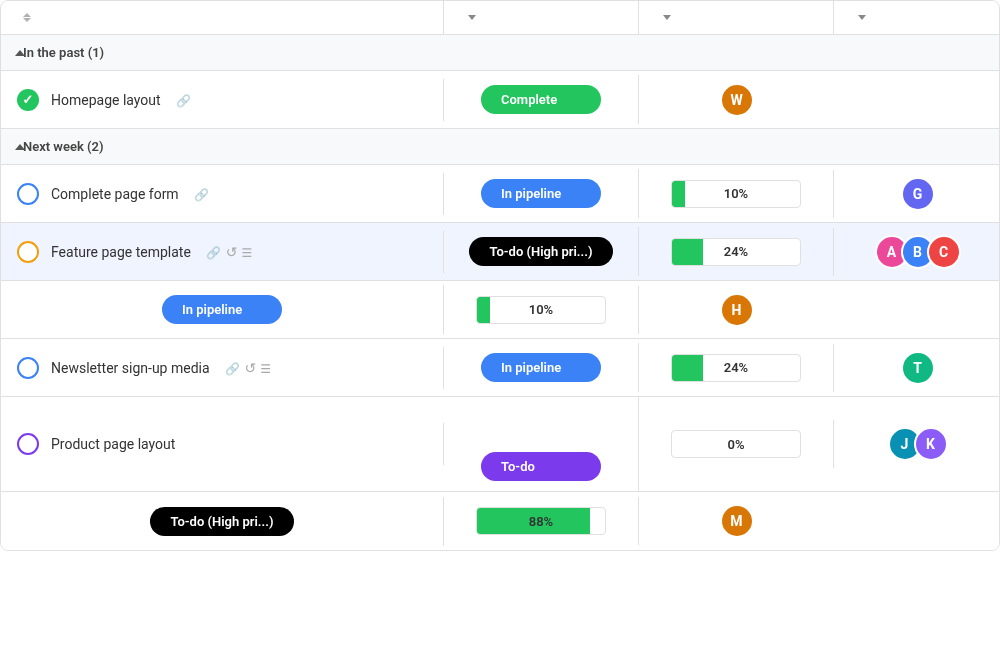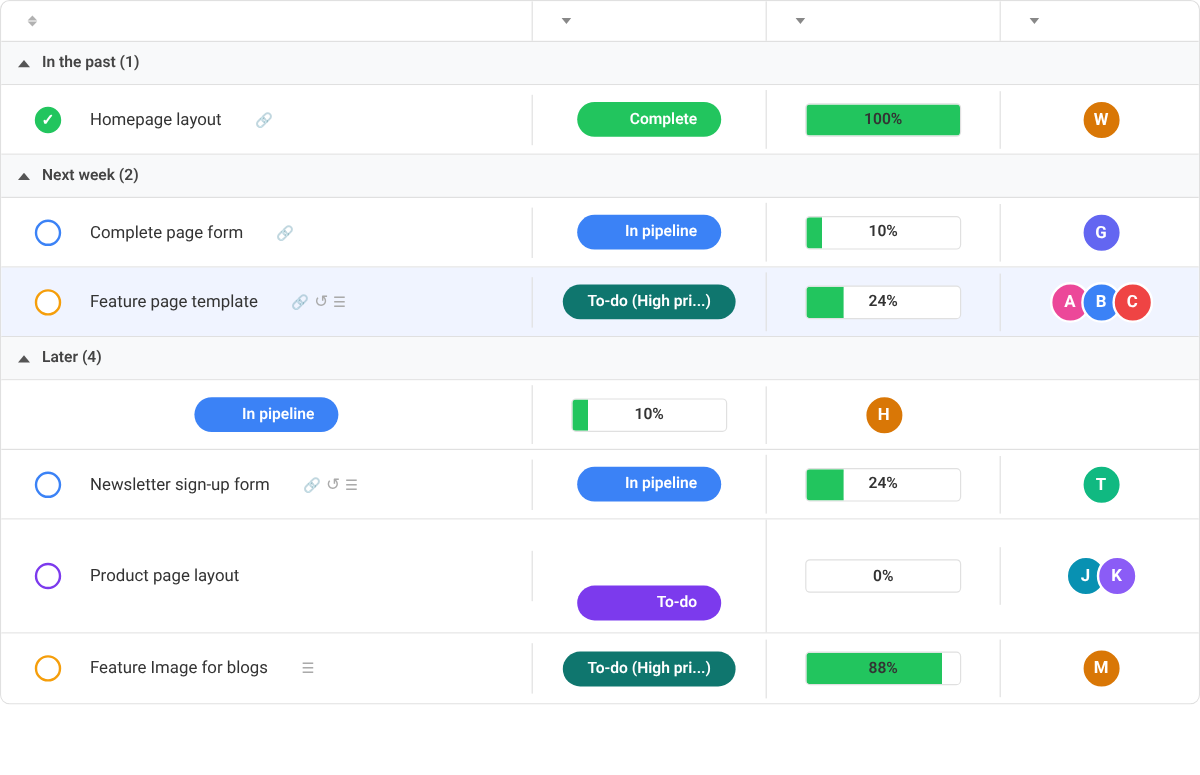--- a/index.html
+++ b/index.html
@@ -64,21 +64,21 @@
       height: 0;
       border-left: 4px solid transparent;
       border-right: 4px solid transparent;
       border-top: 5px solid #888;
       margin-left: 2px;
     }
 
     .group-header {
       display: flex;
       align-items: center;
-      gap: 12px;
+      gap: 0;
       padding: 10px 16px;
       background: #f8f9fa;
       border-bottom: 1px solid #e0e0e0;
       font-weight: 600;
       font-size: 13px;
       color: #444;
     }
 
     .chevron-toggle {
       display: inline-block;
@@ -97,24 +97,23 @@
       background: #fff;
       align-items: center;
       min-height: 58px;
     }
     .task-row:last-child { border-bottom: none; }
     .task-row.highlighted { background: #f0f4ff; }
 
     .task-name-cell {
       display: flex;
       align-items: center;
-      gap: 24px;
+      gap: 12px;
       padding: 10px 16px;
       border-right: 1px solid #e0e0e0;
-      margin-left: 12px;
     }
 
     .task-name-text {
       font-size: 14px;
       color: #333;
       margin-right: 4px;
     }
 
     .task-icons {
       display: flex;
@@ -181,25 +180,25 @@
     }
 
     .badge {
       padding: 7px 20px;
       border-radius: 20px;
       font-size: 13px;
       font-weight: 600;
       color: white;
       display: inline-block;
       min-width: 120px;
-      text-align: right;
+      text-align: left;
     }
     .badge-complete { background: #22c55e; }
     .badge-in-pipeline { background: #3b82f6; }
-    .badge-todo-high { background: #0f766e; }
+    .badge-todo-high { background: #000000; }
     .badge-todo { background: #7c3aed; margin-top: 45px; }
 
     
     .progress-cell {
       padding: 10px 16px;
       border-right: 1px solid #e0e0e0;
       display: flex;
       align-items: center;
       justify-content: center;
     }
@@ -314,26 +313,20 @@
         <div class="task-name-cell">
           <div class="status-circle status-complete"></div>
           <span class="task-name-text">Homepage layout</span>
           <div class="task-icons">
             <span class="icon-paperclip"></span>
           </div>
         </div>
         <div class="stage-cell">
           <span class="badge badge-complete">Complete</span>
         </div>
-        <div class="progress-cell">
-          <div class="progress-bar-container">
-            <div class="progress-bar-fill green" style="width:100%"></div>
-            <span class="progress-text">100%</span>
-          </div>
-        </div>
         <div class="avatar-cell">
           <div class="">
             <div class="avatar av-1">W</div>
           </div>
         </div>
       </div>
 
     <div class="group-header">
       <span class="chevron-toggle"></span>
       <span>Next week (2)</span>
@@ -384,24 +377,20 @@
         </div>
         <div class="avatar-cell">
           <div class="avatar-group">
             <div class="avatar av-3">A</div>
             <div class="avatar av-4">B</div>
             <div class="avatar av-6">C</div>
           </div>
         </div>
       </div>
 
-    <div class="group-header">
-      <span class="chevron-toggle"></span>
-      <span>Later (4)</span>
-    </div>
 
       <div class="task-row">
         <div class="stage-cell">
           <span class="badge badge-in-pipeline">In pipeline</span>
         </div>
         <div class="progress-cell">
           <div class="progress-bar-container">
             <div class="progress-bar-fill green" style="width:10%"></div>
             <span class="progress-text">10%</span>
           </div>
@@ -409,21 +398,21 @@
         <div class="avatar-cell">
           <div class="">
             <div class="avatar av-1">H</div>
           </div>
         </div>
       </div>
 
       <div class="task-row">
         <div class="task-name-cell">
           <div class="status-in-pipeline"></div>
-          <span class="task-name-text">Newsletter sign-up form</span>
+          <span class="task-name-text">Newsletter sign-up media</span>
           <div class="task-icons">
             <span class="icon-paperclip"></span>
             <span class="icon-repeat"></span>
             <span class="icon-list"></span>
           </div>
         </div>
         <div class="stage-cell">
           <span class="badge badge-in-pipeline">In pipeline</span>
         </div>
         <div class="progress-cell">
@@ -456,27 +445,20 @@
         </div>
         <div class="avatar-cell">
           <div class="avatar-group">
             <div class="avatar av-8">J</div>
             <div class="avatar av-7">K</div>
           </div>
         </div>
       </div>
 
       <div class="task-row">
-        <div class="task-name-cell">
-          <div class="status-todo-high"></div>
-          <span class="task-name-text">Feature Image for blogs</span>
-          <div class="task-icons">
-            <span class="icon-list"></span>
-          </div>
-        </div>
         <div class="stage-cell">
           <span class="badge badge-todo-high">To-do (High pri...)</span>
         </div>
         <div class="progress-cell">
           <div class="progress-bar-container">
             <div class="progress-bar-fill green" style="width:88%"></div>
             <span class="progress-text">88%</span>
           </div>
         </div>
         <div class="avatar-cell">

